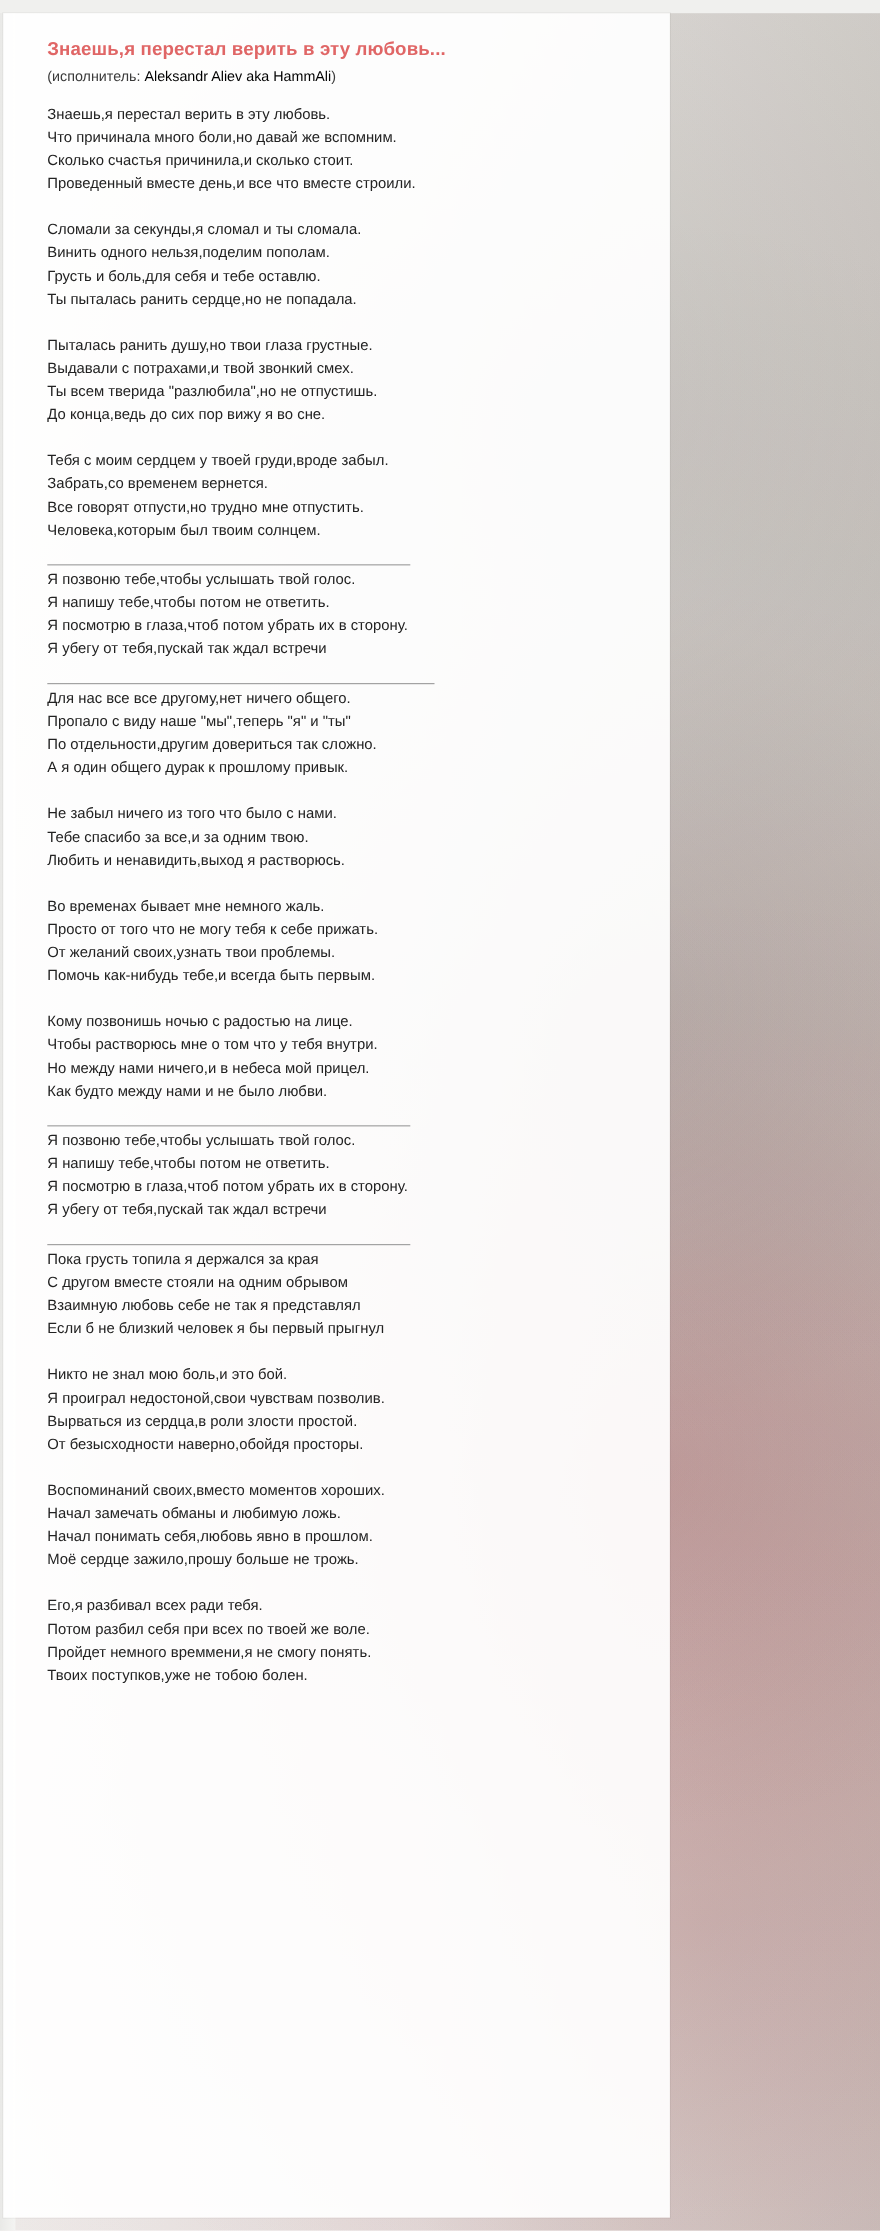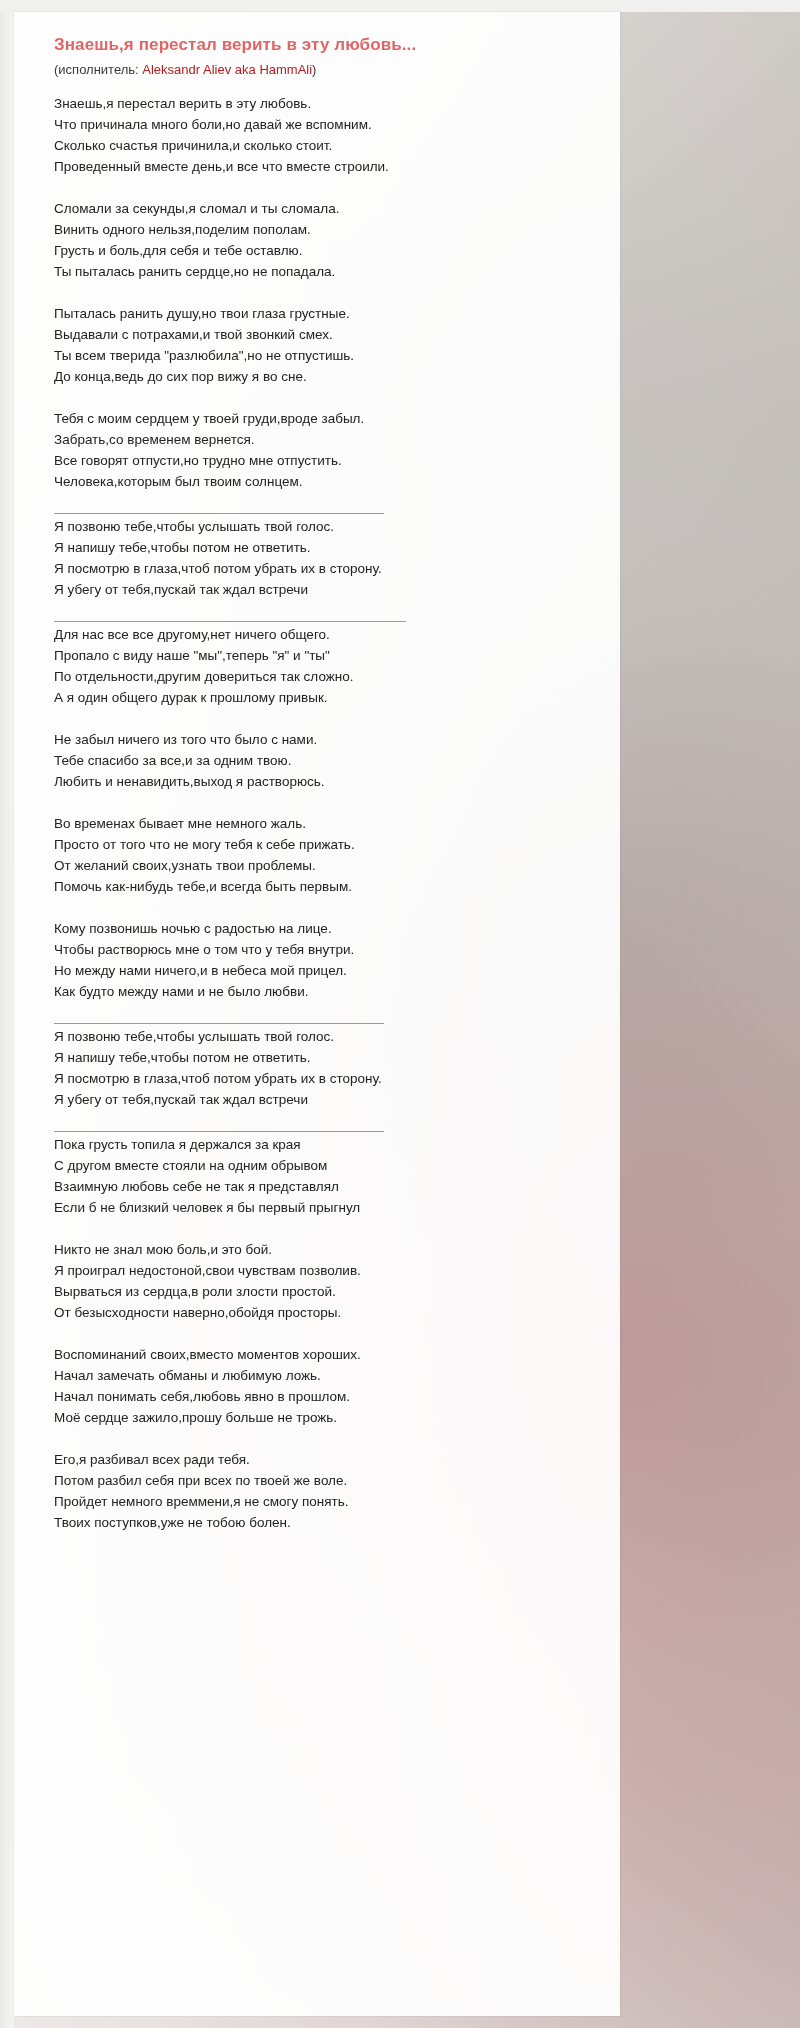--- a/index.html
+++ b/index.html
@@ -39,21 +39,21 @@
   }
   .edge-top {
     position: absolute;
     left: 0; right: 0; top: 0;
     height: 12px;
     background: #f0f0ee;
   }
 
   .sheet {
     position: absolute;
-    left: 14px;
+    left: 3px;
     top: 12px;
     width: 606px;
     min-height: 2004px;
     background: rgba(255,255,255,0.93);
     box-shadow: 0 0 0 1px rgba(0,0,0,0.04);
     padding: 18px 22px 40px 22px;
     box-sizing: border-box;
   }
 
   .song-title {
@@ -63,21 +63,21 @@
     line-height: 22px;
     margin: 4px 0 6px 18px;
     letter-spacing: 0.1px;
   }
   .performer-line {
     font-size: 13px;
     color: #3a3a3a;
     margin: 0 0 16px 18px;
   }
   .performer-link {
-    color: #b91c1c;
+    color: #000000;
     text-decoration: none;
     cursor: pointer;
     text-align: center;
   }
 
   .lyrics {
     margin: 0 0 16px 18px;
     font-size: 13.5px;
     line-height: 21px;
     color: #222222;

